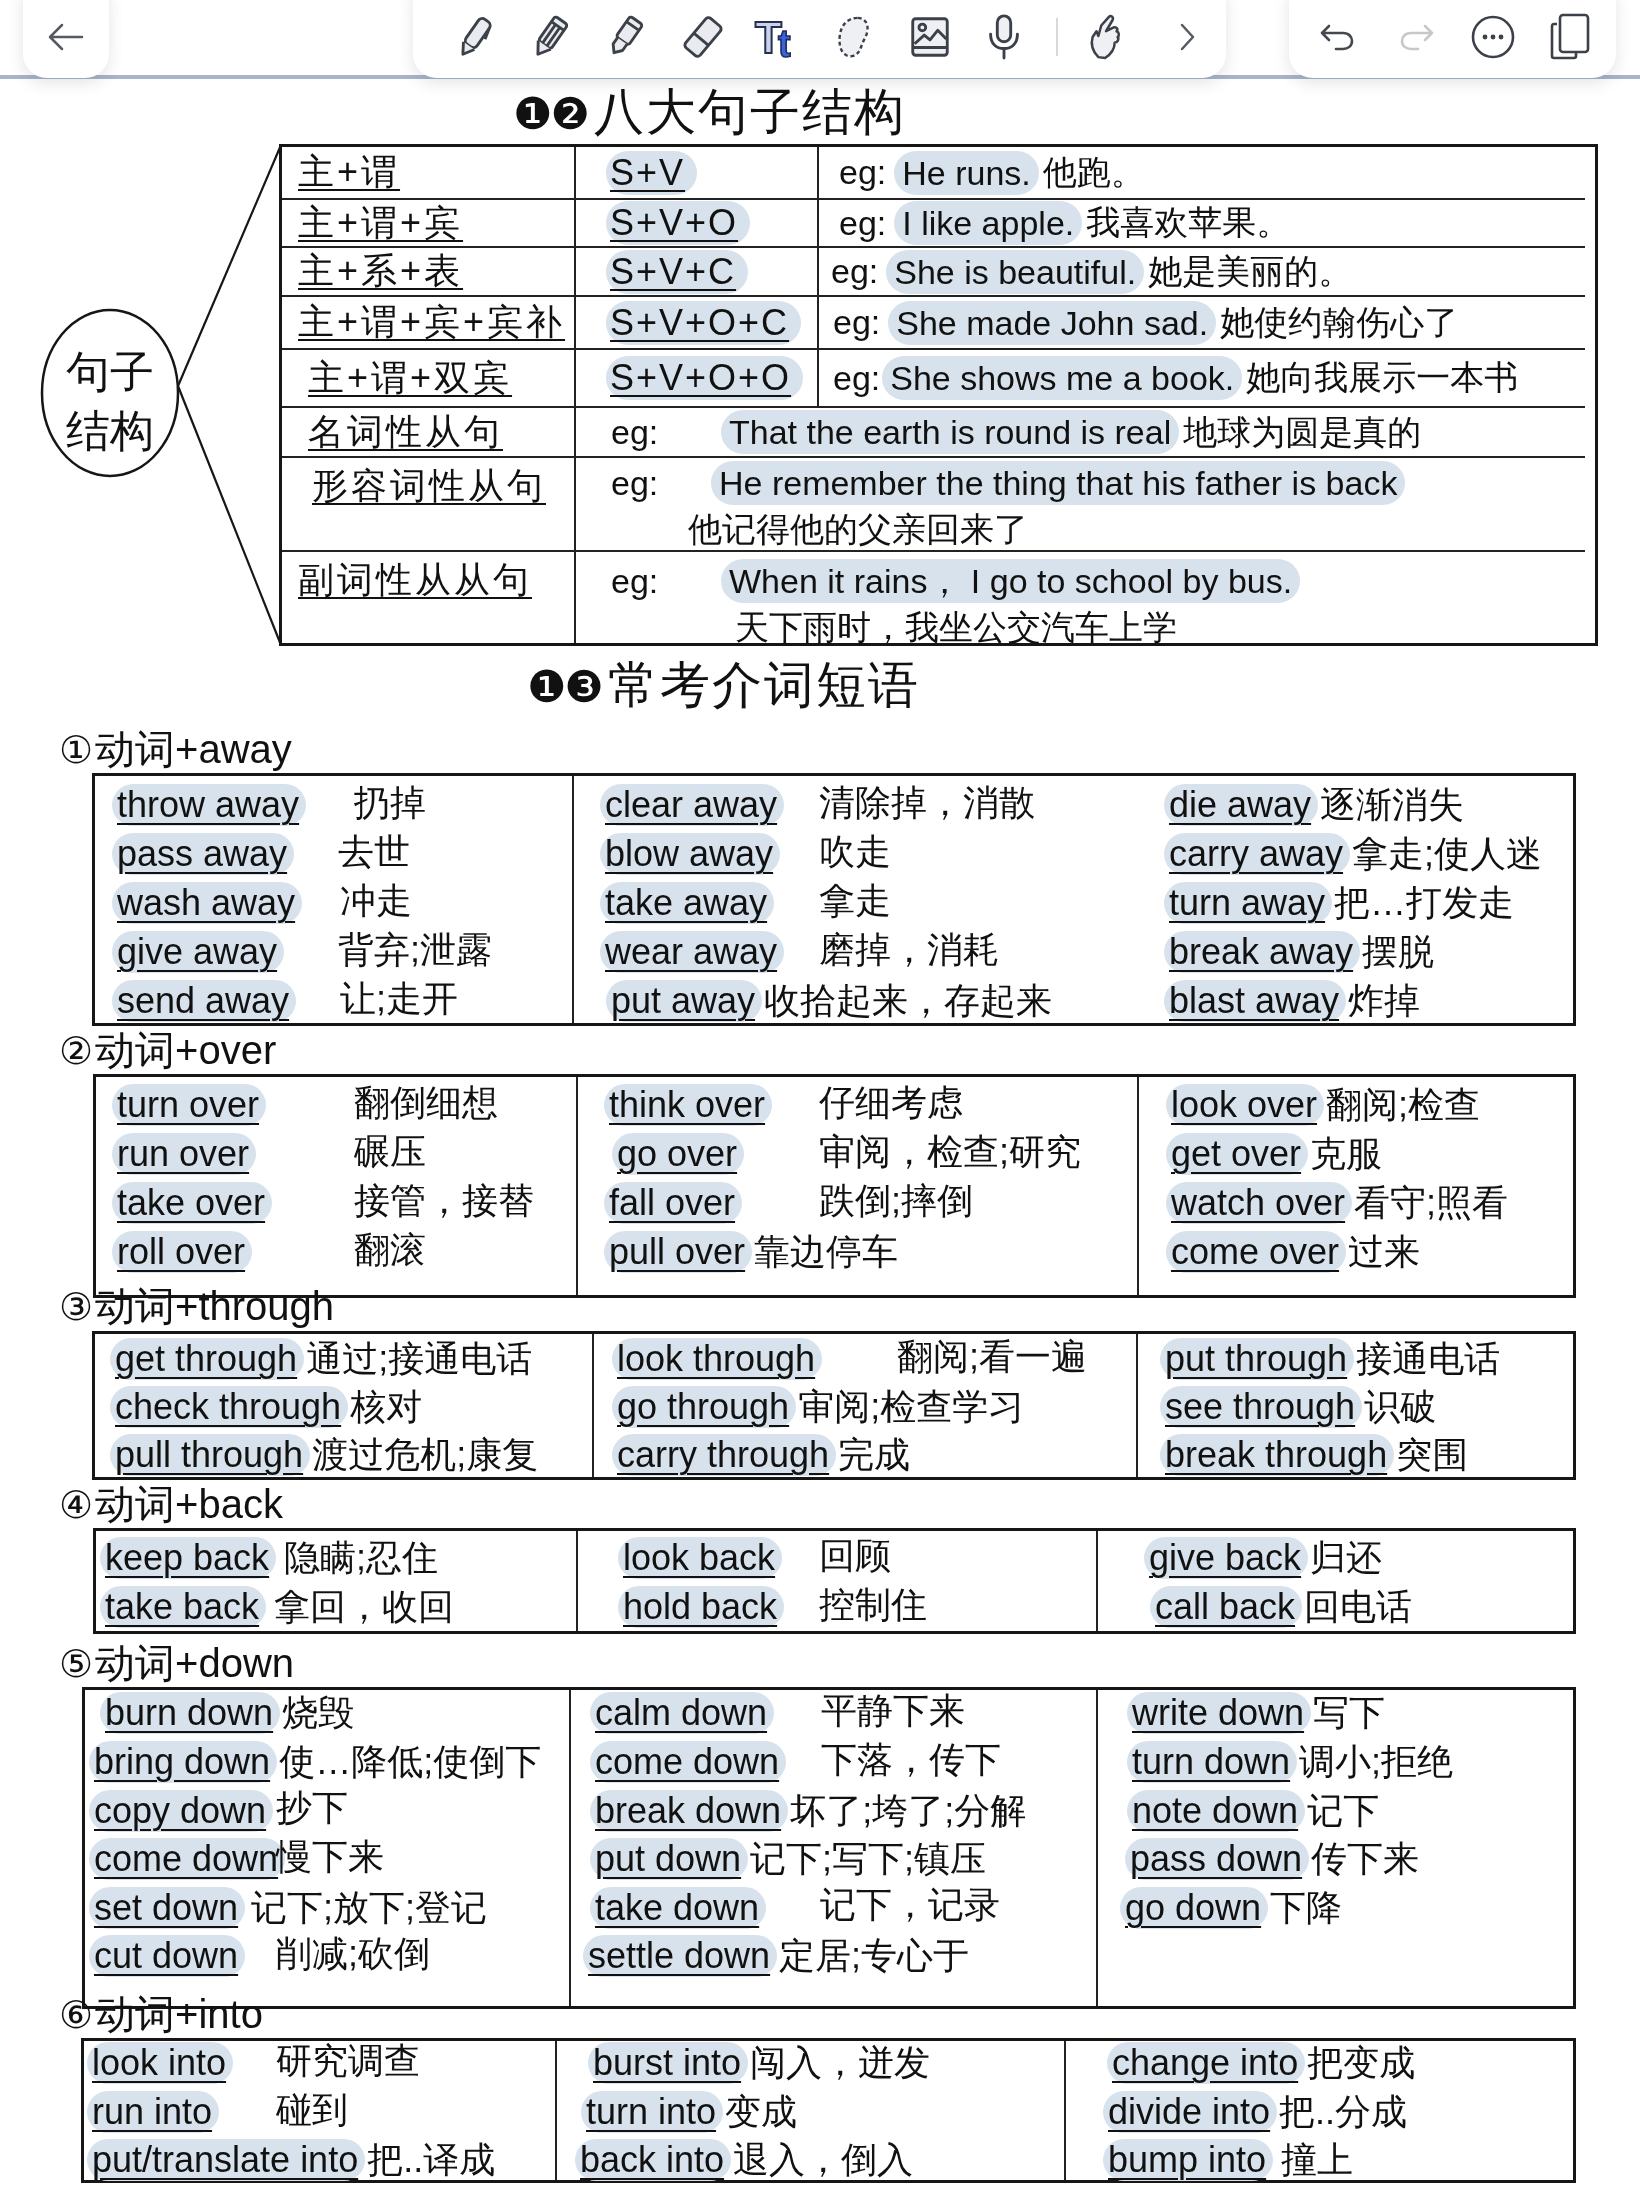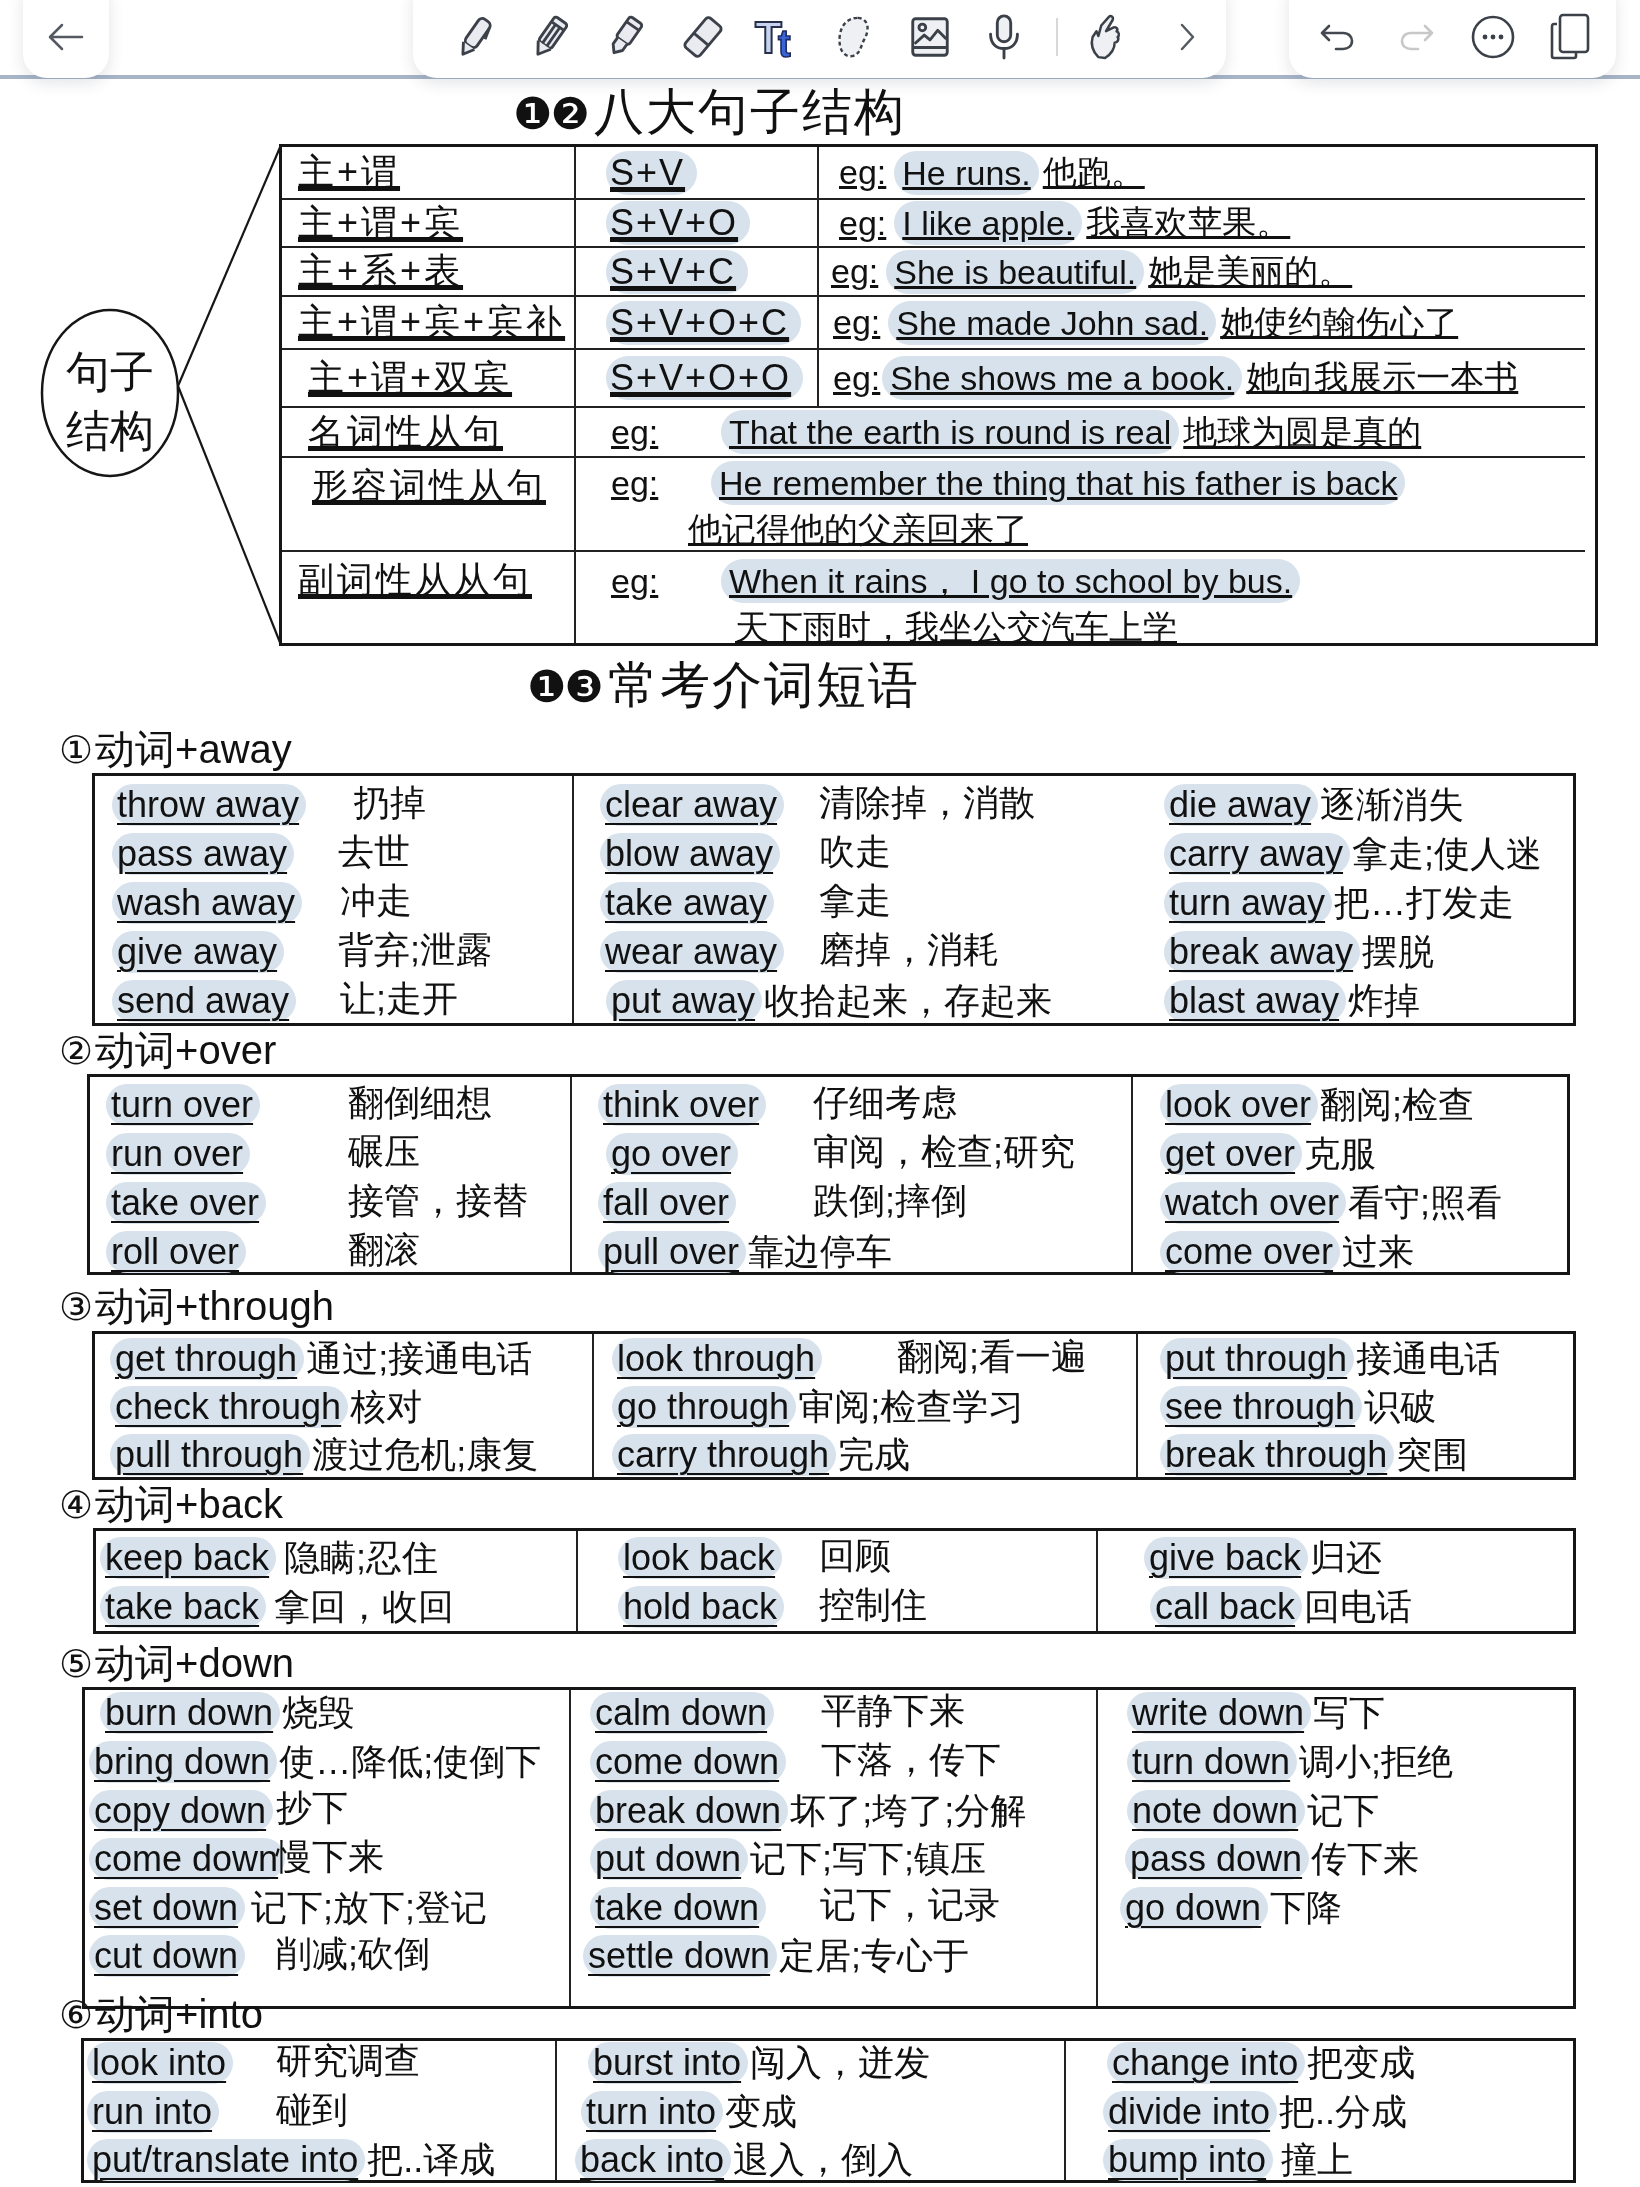--- a/index.html
+++ b/index.html
@@ -32,21 +32,20 @@
     position: absolute; left: 42px; top: 342px; width: 136px;
     font-size: 44px; line-height: 59px; text-align: center;
   }
   .hub-label span { display: block; }
   .t1 {
     position: absolute; left: 279px; top: 144px; width: 1319px; height: 502px;
     border: 3px solid #161616;
     display: grid;
     grid-template-columns: 294px 243px 766px;
     grid-template-rows: 53px 48px 49px 53px 58px 50px 94px 91px;
-    text-decoration: underline;
   }
   .c { border-right: 2px solid #222; border-bottom: 2px solid #222; display: flex; align-items: center; white-space: nowrap; overflow: visible; }
   .c.lastcol { border-right: none; }
   .c.lastrow { border-bottom: none; }
   .c1 { padding-left: 16px; font-size: 36px; letter-spacing: 3px; }
   .c1.top { align-items: flex-start; padding-top: 4px; }
   .c2 { padding-left: 30px; }
   .c3 { padding-left: 20px; font-size: 34px; }
   .c23 { grid-column: 2 / span 2; padding-left: 35px; font-size: 34px; flex-direction: column; align-items: flex-start; justify-content: flex-start; padding-top: 2px; }
   .c23.single { justify-content: center; padding-top: 0; }
@@ -338,21 +337,21 @@
   <div class="pcol" style="left:1069px;top:2px;--rh:49px;">
     <div class="prow"><span class="ph">die away</span><span class="mn">逐渐消失</span></div>
     <div class="prow"><span class="ph">carry away</span><span class="mn">拿走;使人迷</span></div>
     <div class="prow"><span class="ph">turn away</span><span class="mn">把…打发走</span></div>
     <div class="prow"><span class="ph">break away</span><span class="mn">摆脱</span></div>
     <div class="prow"><span class="ph">blast away</span><span class="mn">炸掉</span></div>
   </div>
 </div>
 
 <div class="shead" style="top:1024px;"><span class="n">②</span><span>动词+over</span></div>
-<div class="ptable" style="left:87px;top:1074px;width:1483px;height:201px;">
+<div class="ptable" style="left:93px;top:1074px;width:1483px;height:224px;">
   <div class="vdiv" style="left:480px;"></div>
   <div class="vdiv" style="left:1041px;"></div>
   <div class="pcol" style="left:16px;top:1px;--rh:49px;">
     <div class="prow"><span class="ph">turn over</span><span class="mn al" style="left:242px;">翻倒细想</span></div>
     <div class="prow"><span class="ph">run over</span><span class="mn al" style="left:242px;">碾压</span></div>
     <div class="prow"><span class="ph">take over</span><span class="mn al" style="left:242px;">接管，接替</span></div>
     <div class="prow"><span class="ph">roll over</span><span class="mn al" style="left:242px;">翻滚</span></div>
   </div>
   <div class="pcol" style="left:508px;top:1px;--rh:49px;">
     <div class="prow"><span class="ph">think over</span><span class="mn al" style="left:215px;">仔细考虑</span></div>

